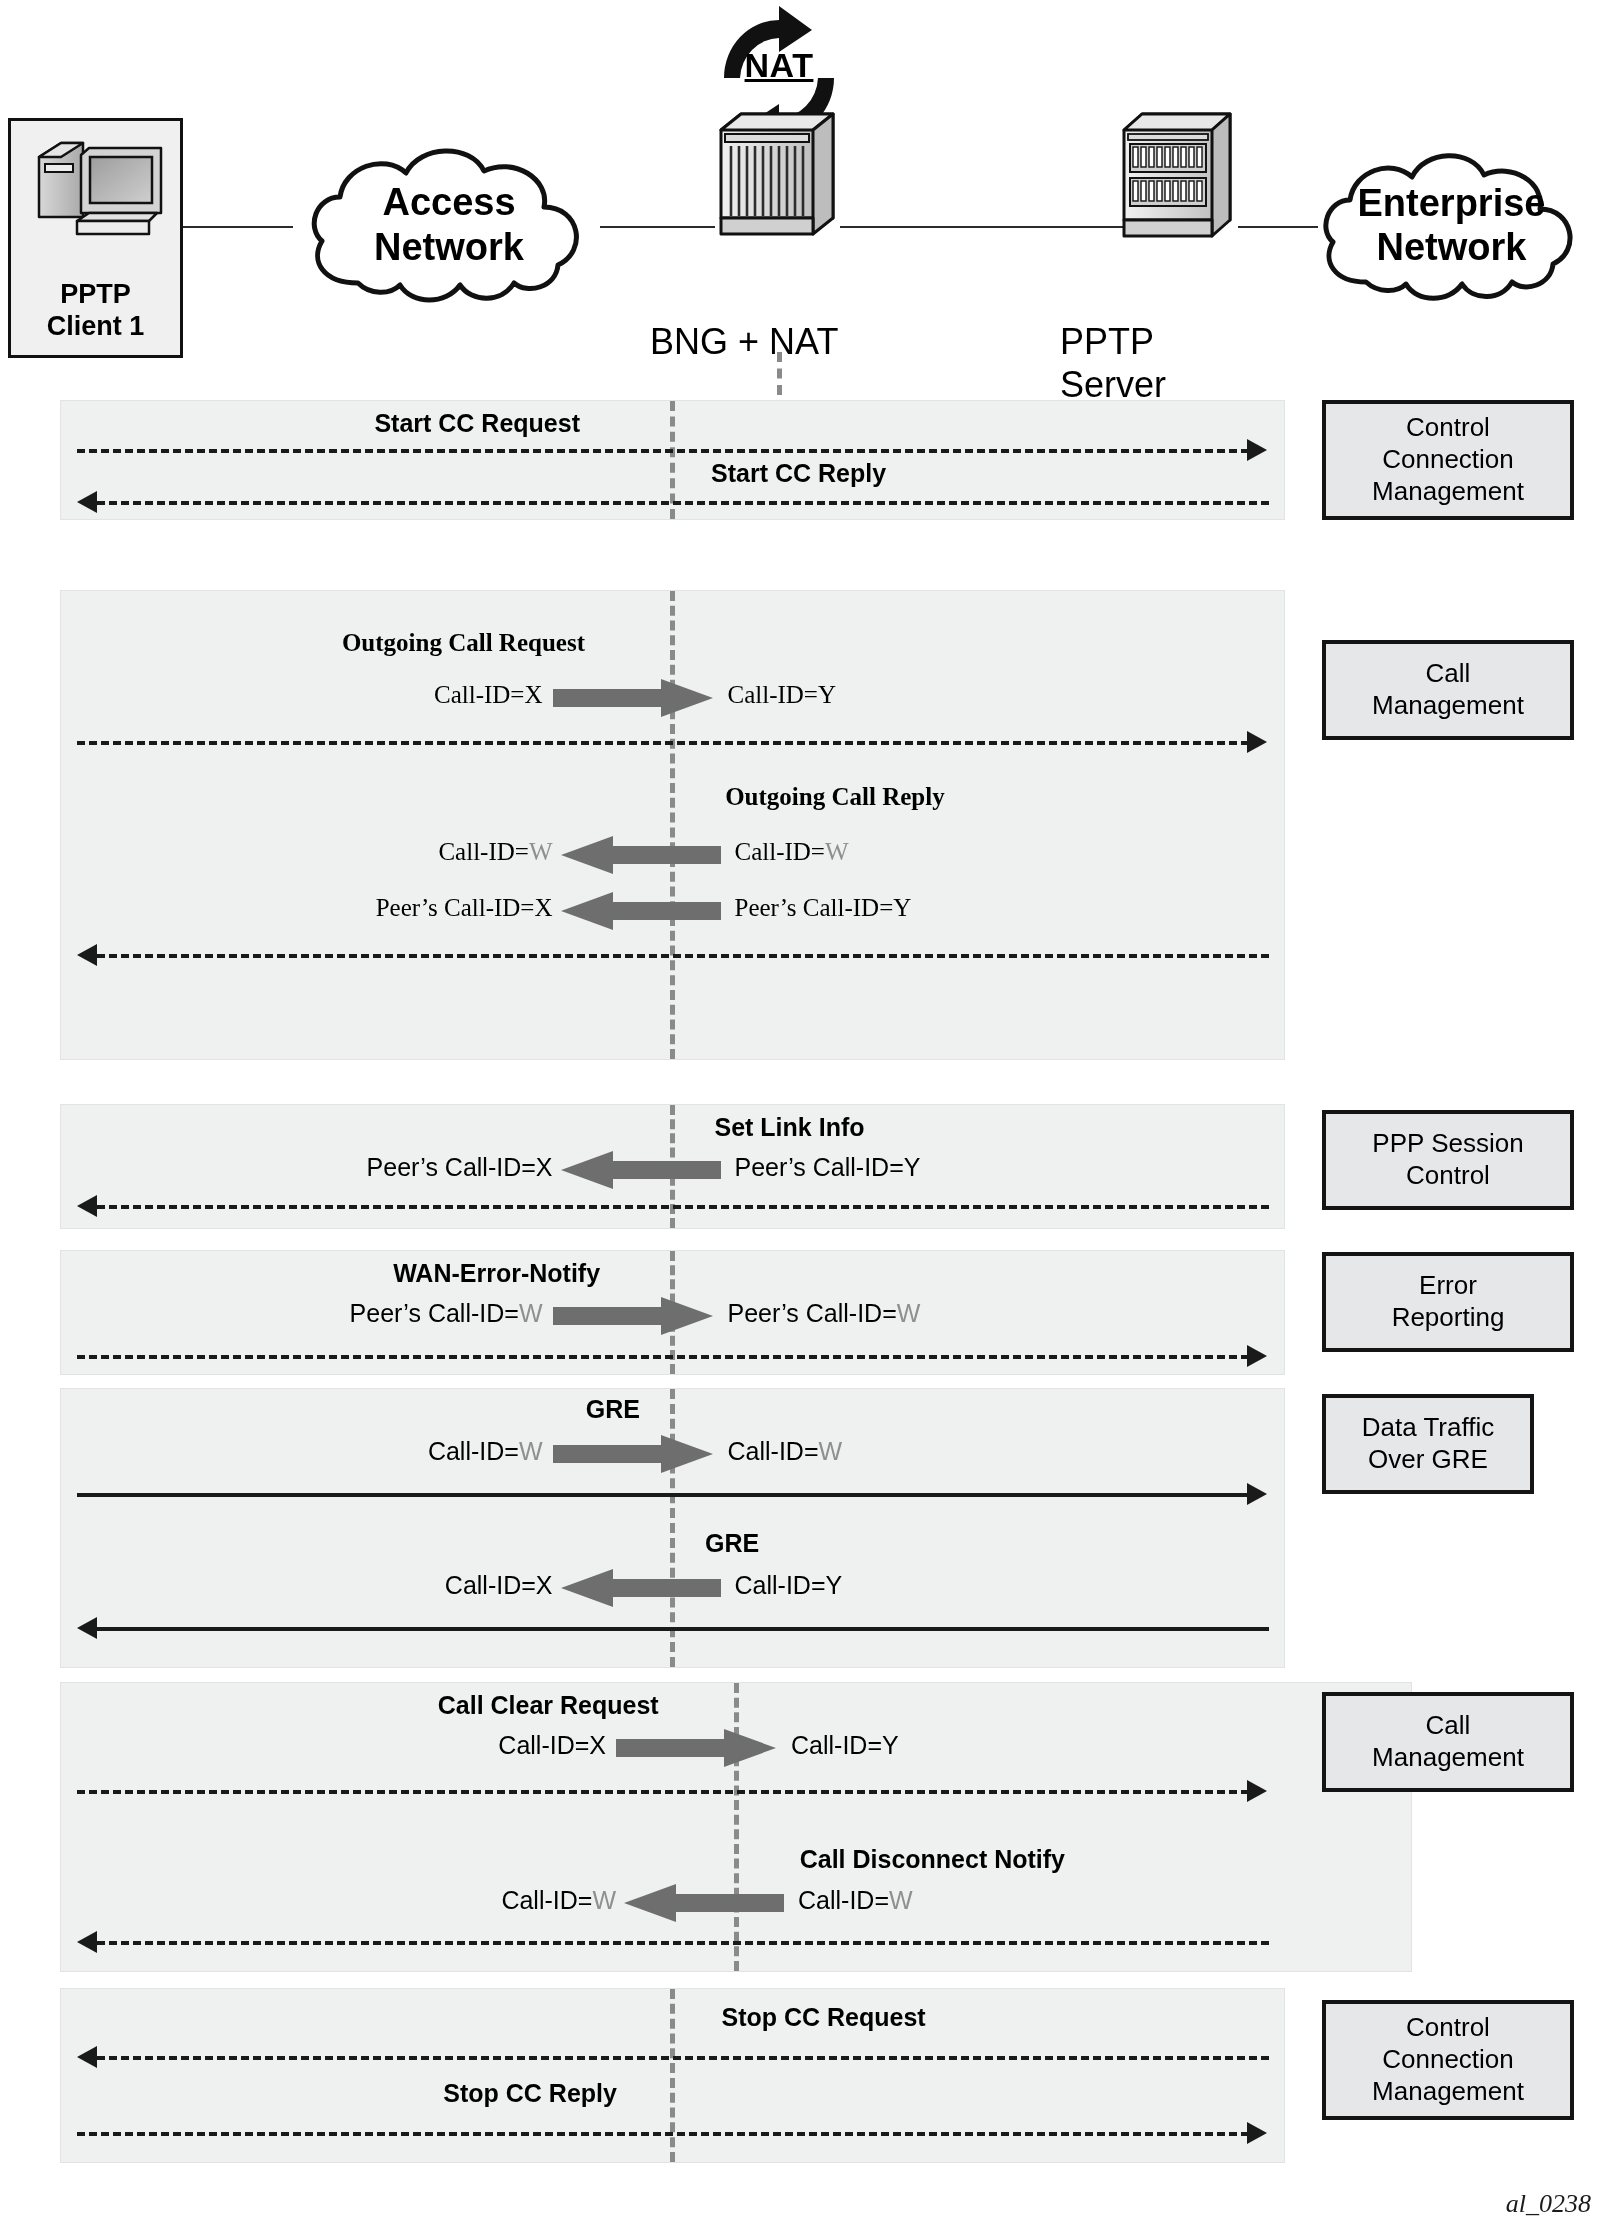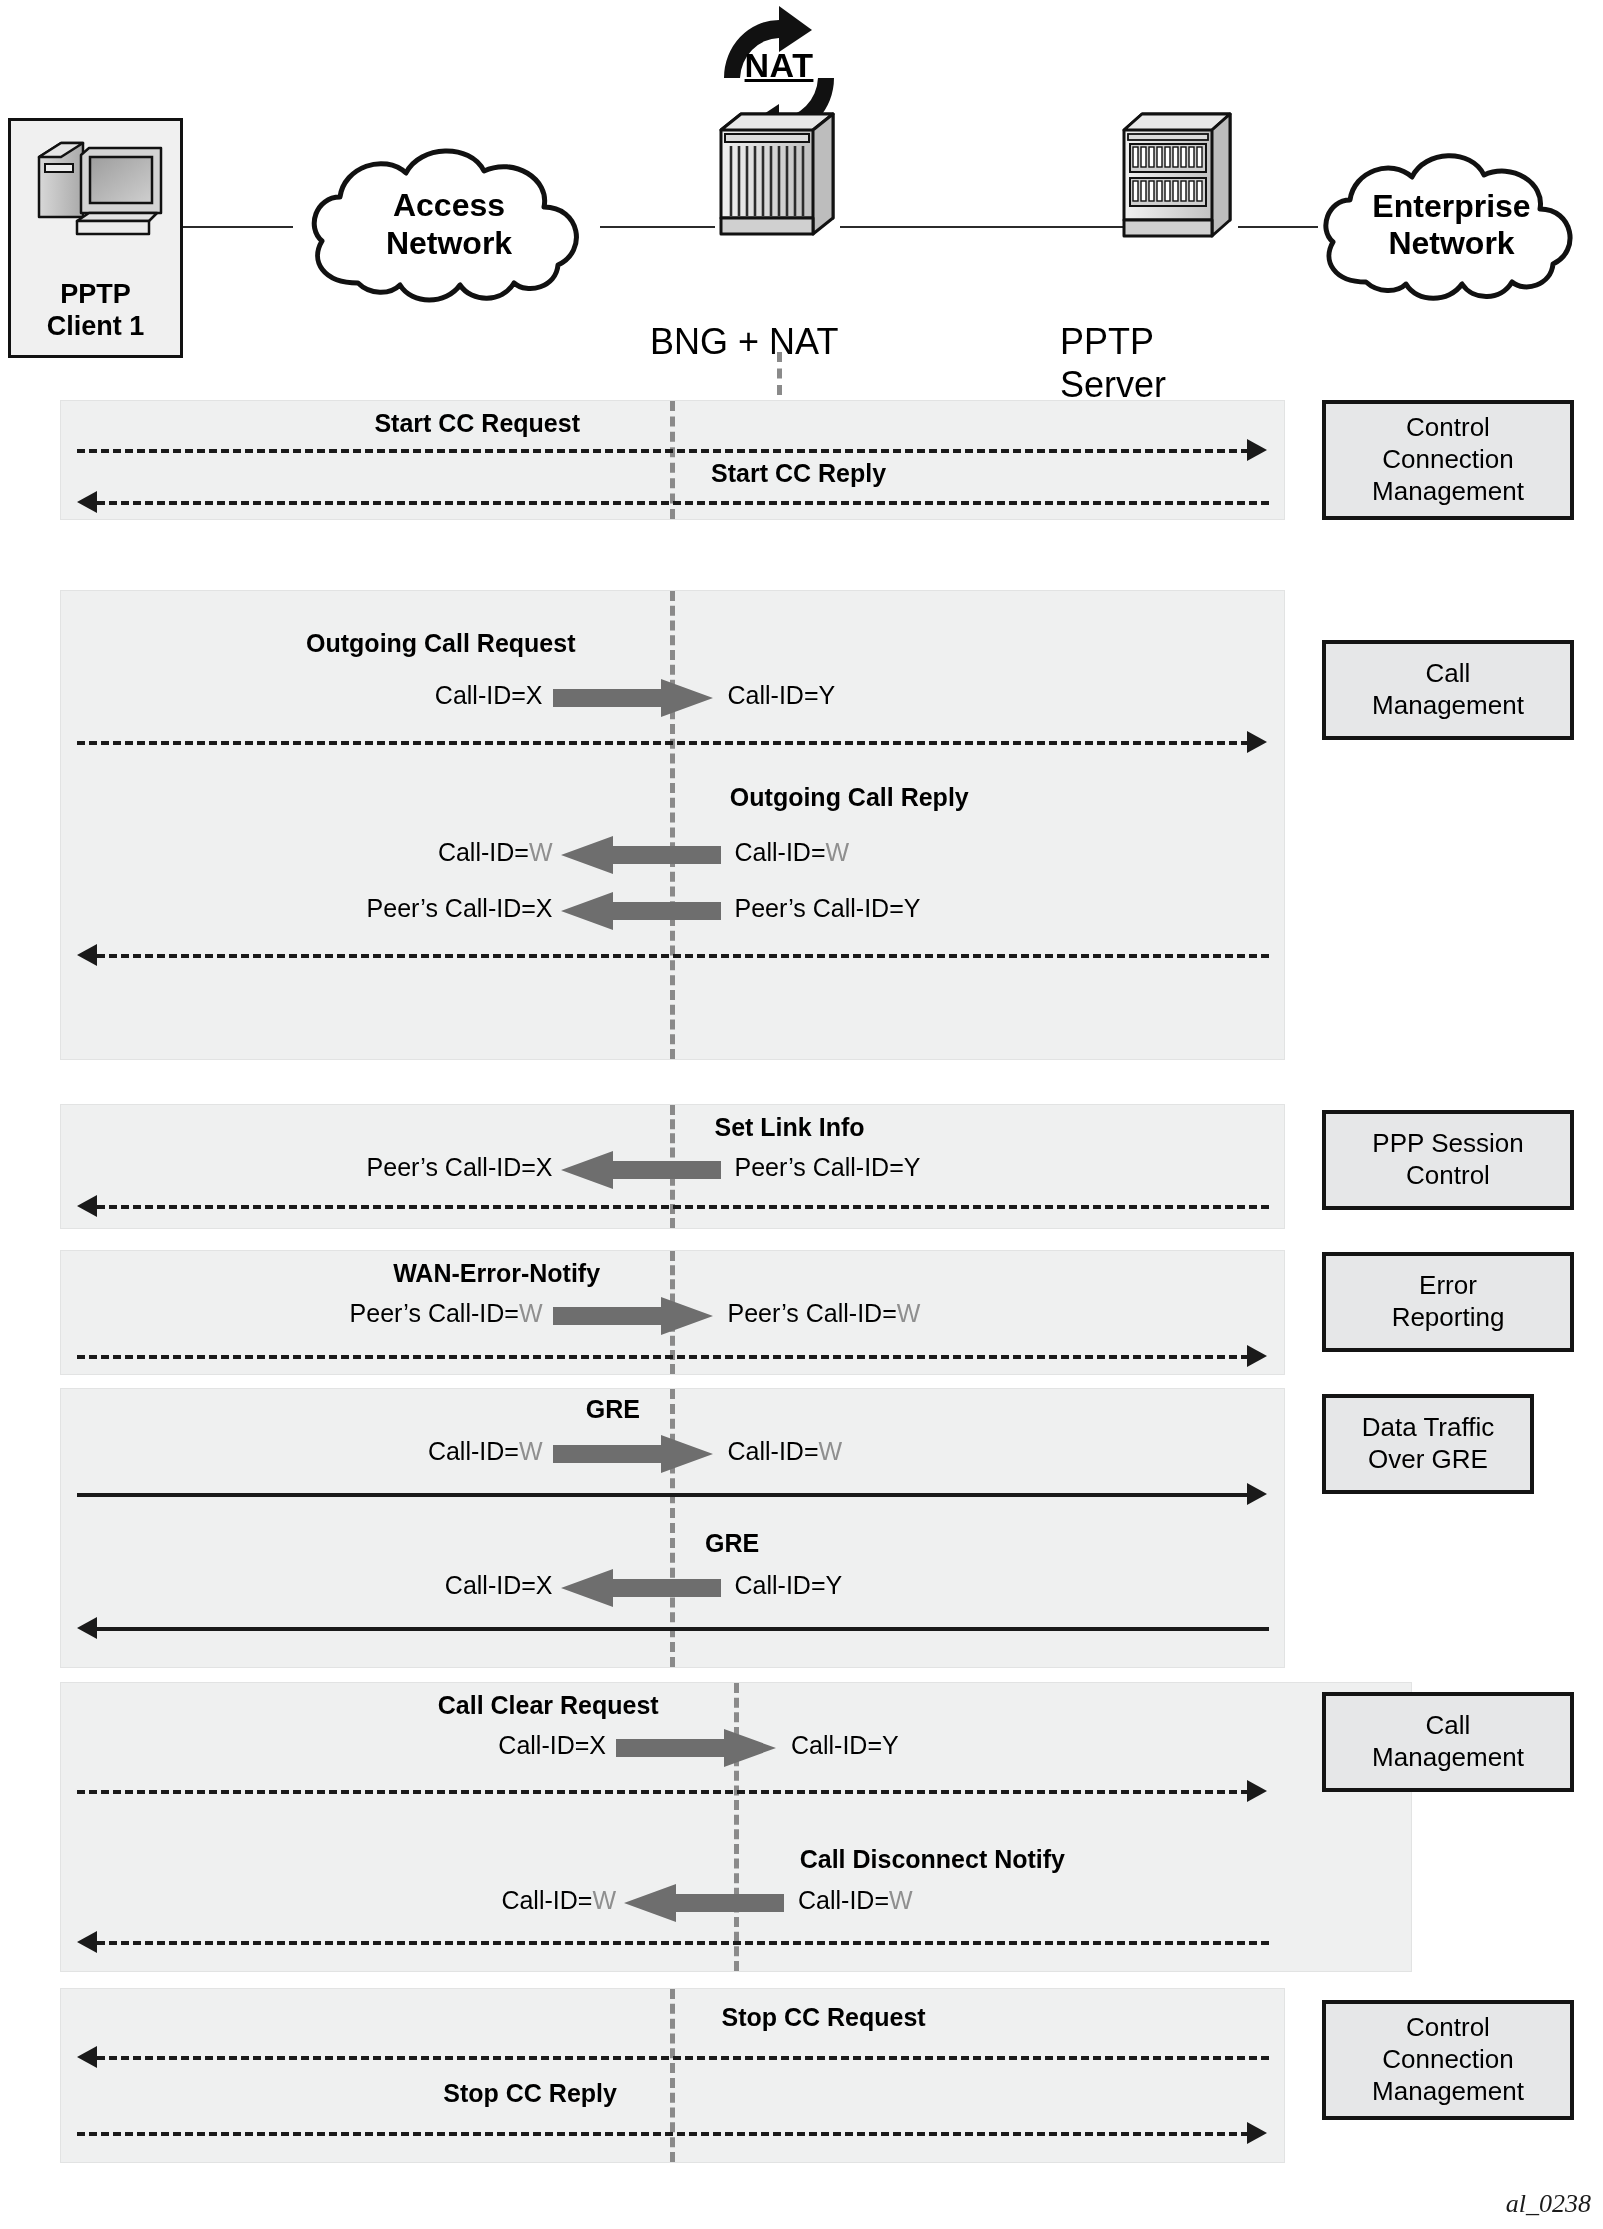--- a/index.html
+++ b/index.html
@@ -11,21 +11,21 @@
 
   .client-box{position:absolute;left:8px;top:118px;width:175px;height:240px;
     background:#f0f0f0;border:3px solid #111;box-sizing:border-box;}
   .client-label{position:absolute;left:0;right:0;bottom:12px;text-align:center;
     font-size:27px;font-weight:bold;line-height:1.18;}
 
   .pc{position:absolute;left:20px;top:14px;width:140px;height:115px;}
 
   .cloud{position:absolute;}
   .cloud-label{position:absolute;left:4px;right:0;top:50%;transform:translateY(-50%);
-    text-align:center;font-size:32px;font-weight:bold;line-height:1.18;}
+    text-align:center;font-size:38px;font-weight:bold;line-height:1.18;}
 
   .rack{position:absolute;}
   .node-label{position:absolute;text-align:left;font-size:36px;font-weight:normal;line-height:1.2;}
 
   .natcircle{position:absolute;}
   .nat-text{position:absolute;left:0;right:0;top:0;text-align:center;
     font-size:34px;font-weight:bold;letter-spacing:.5px;}
 
   
   .vline{position:absolute;width:0;border-left:5px dashed #8a8a8a;}
@@ -216,21 +216,21 @@
 
   <div class="msg-label" style="left:50%;top:8px;transform:translateX(-145%);">Start CC Request</div>
   <div class="flow" style="left:16px;top:48px;width:1172px;"></div>
   <div class="ahead right" style="left:1186px;top:38px;"></div>
 
   <div class="msg-label" style="left:50%;top:58px;transform:translateX(22%);">Start CC Reply</div>
   <div class="flow" style="left:36px;top:100px;width:1172px;"></div>
   <div class="ahead left" style="left:16px;top:90px;"></div>
 </div>
 
-<div class="panel" style="left:60px;top:590px;width:1225px;height:470px;">
+<div class="panel" style="left:60px;top:590px;width:1225px;height:470px;font-family:Liberation Serif, serif;">
   <div class="vsplit"></div>
 
   <div class="msg-label" style="left:50%;top:38px;transform:translateX(-136%);">Outgoing Call Request</div>
 
   <div class="idtag r" style="left:50%;margin-left:-130px;top:90px;">Call-ID=X</div>
   <svg class="xarrow" style="left:50%;margin-left:-120px;top:88px;width:160px;" viewBox="0 0 160 38">
     <polygon points="0,10 108,10 108,0 160,19 108,38 108,28 0,28" fill="#6e6e6e"></polygon>
   </svg>
   <div class="idtag" style="left:50%;margin-left:55px;top:90px;">Call-ID=Y</div>
 

